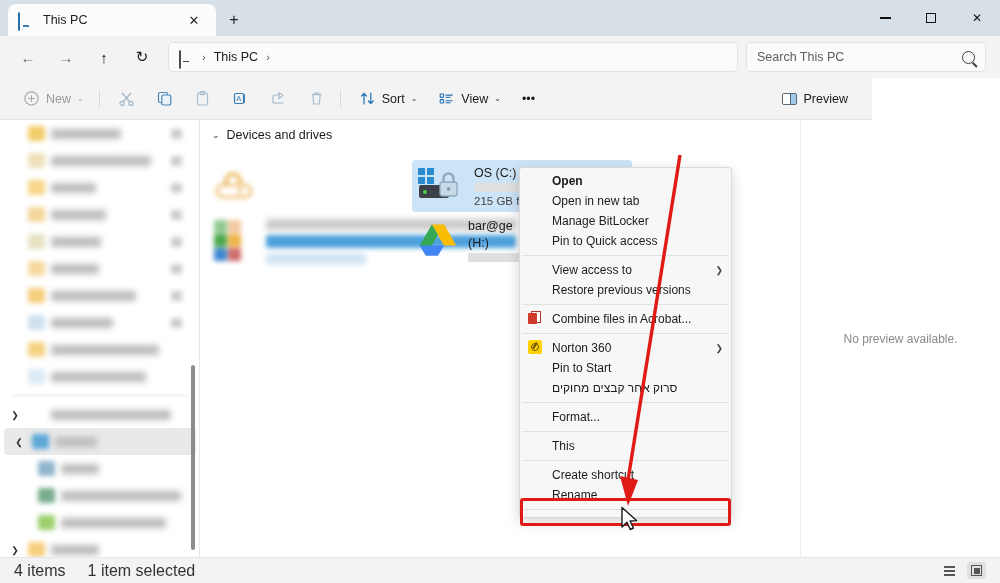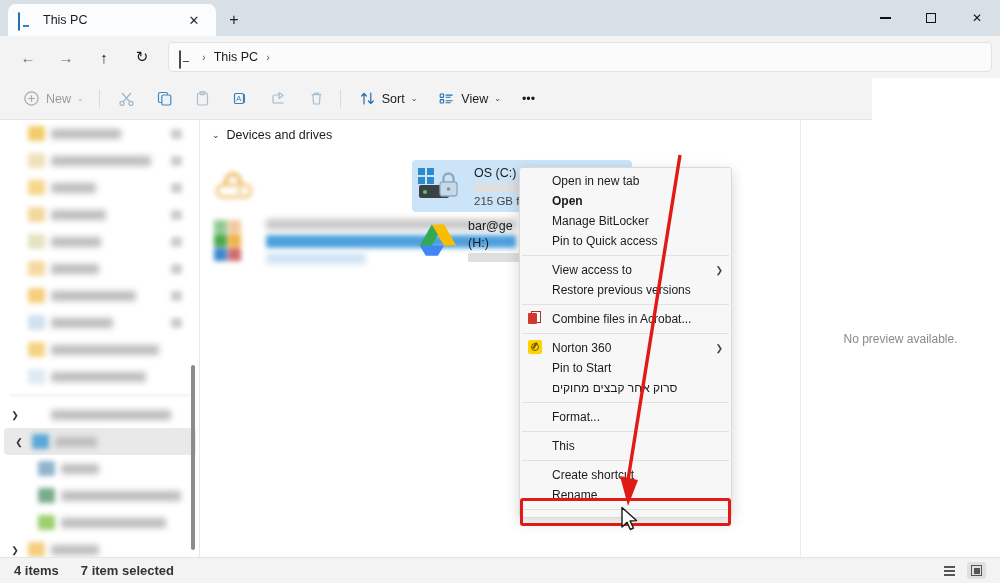--- a/index.html
+++ b/index.html
@@ -265,21 +265,21 @@
   .preview-text { font-size: 12px; color: #8a8a8a; }
 
   
   .statusbar {
     position: absolute; left: 0; top: 557px;
     width: 1000px; height: 26px;
     background: #f3f3f3;
     border-top: 1px solid #e5e5e5;
     display: flex; align-items: center;
   }
-  .st-txt { font-size: 13px; color: #333; font-weight: bold; }
+  .st-txt { font-size: 16px; color: #333; }
   .st-txt.first { margin-left: 14px; }
   .st-txt.second { margin-left: 22px; }
   .st-spacer { flex: 1; }
   .viewtoggle {
     display: flex; align-items: center; gap: 8px; margin-right: 14px;
   }
   .vt {
     width: 19px; height: 17px; border-radius: 3px;
     display: flex; align-items: center; justify-content: center;
   }
@@ -395,20 +395,24 @@
 
     <div class="addressbar">
       <span class="crumb-mon">
         <span class="b"></span><span class="s"></span>
       </span>
       <span class="crumb-sep">›</span>
       <span class="crumb-txt">This PC</span>
       <span class="crumb-sep">›</span>
     </div>
 
+    <div class="searchbox">
+      <input type="text" placeholder="Search This PC" style="">
+      <span class="mag"></span>
+    </div>
   </div>
 
   <div class="toolbar">
     <div class="tb-item">
       <span class="gi">
         <svg viewBox="0 0 17 17">
             <circle cx="8.5" cy="8.5" r="6.6" fill="none" stroke="#a8a8a8" stroke-width="1.2"></circle>
             <path d="M8.5 5.2v6.6M5.2 8.5h6.6" stroke="#a8a8a8" stroke-width="1.2"></path>
           </svg>
       </span>
@@ -487,20 +491,27 @@
             <path d="M7.6 5.1h7M7.6 7.2h5M7.6 10.7h7M7.6 12.8h5" stroke="#1f6fb2" stroke-width="1.1"></path>
           </svg>
       </span>
       <span>View</span>
       <span class="chev">⌄</span>
     </div>
     <div class="tb-item enabled">•••</div>
 
     <div class="tb-spacer"></div>
 
+    <div class="preview-btn">
+      <span class="prev-ico">
+          <span class="l"></span>
+          <span class="r"></span>
+        </span>
+      <span>Preview</span>
+    </div>
   </div>
 
   <div class="body">
 
     <div class="sidebar">
       <div class="sb-row">
         <span class="sb-chev"></span>
         <span class="sb-ico" style="background:#f2cd6b"></span>
         <span class="sb-txt" style="width:70px"></span>
         <span class="sb-right"></span>
@@ -673,25 +684,25 @@
       </div>
     </div>
 
     <div class="preview">
       <span class="preview-text">No preview available.</span>
     </div>
 
   </div>
 
   <div class="ctxmenu">
-    <div class="mi indent">
-      <span class="mi-label">Open in new tab</span>
-    </div>
     <div class="mi bold indent">
       <span class="mi-label">Open</span>
+    </div>
+    <div class="mi indent">
+      <span class="mi-label">Open in new tab</span>
     </div>
     <div class="mi indent">
       <span class="mi-label">Manage BitLocker</span>
     </div>
     <div class="mi indent">
       <span class="mi-label">Pin to Quick access</span>
     </div>
 
     <div class="mi-sep"></div>
 
@@ -763,21 +774,21 @@
   <div class="redbox"></div>
 
   <svg class="cursor" width="20" height="28" viewBox="0 0 20 28">
     <path d="M2 1.5 L2 21 L7 16.2 L10.3 23.5 L13.4 22 L10.1 15 L16.5 14.6 Z" fill="#ffffff" stroke="#1a1a1a" stroke-width="1.4" stroke-linejoin="round"></path>
   </svg>
 
 </div>
 
 <div class="statusbar">
   <span class="st-txt first" id="sb1">4 items</span>
-  <span class="st-txt second" id="sb2">7 item selected</span>
+  <span class="st-txt second" id="sb2">1 item selected</span>
   <span class="st-spacer"></span>
   <span class="viewtoggle">
     <span class="vt">
       <span class="vt-lines">
           <i></i>
           <i></i>
           <i></i>
         </span>
     </span>
     <span class="vt on">

